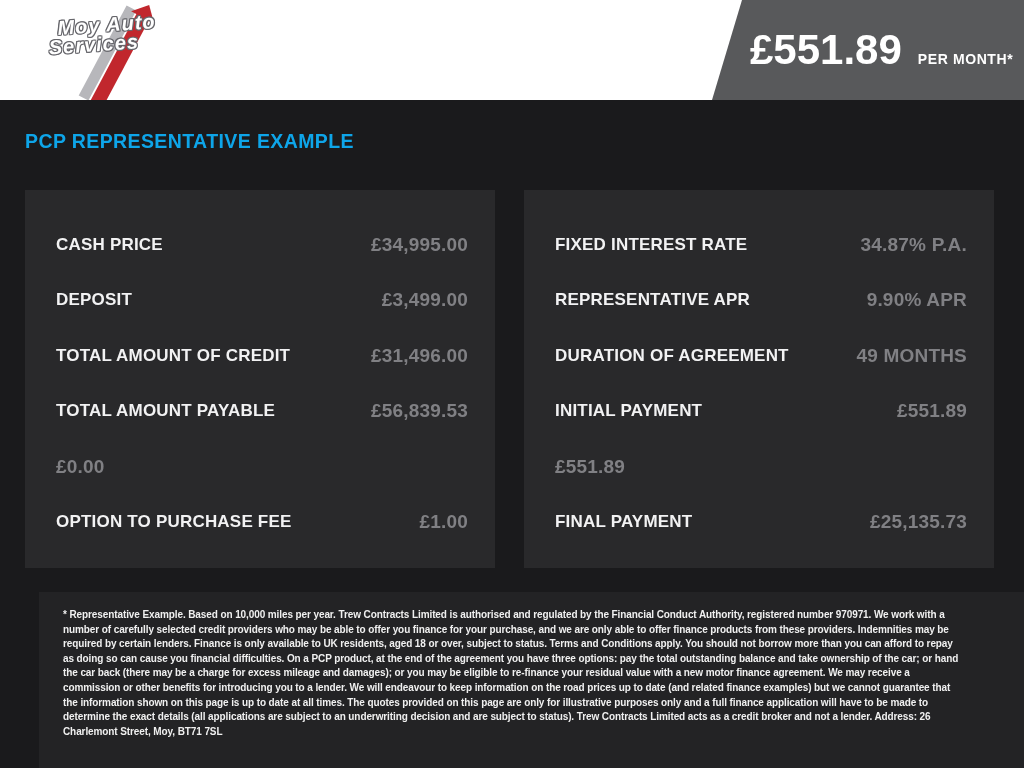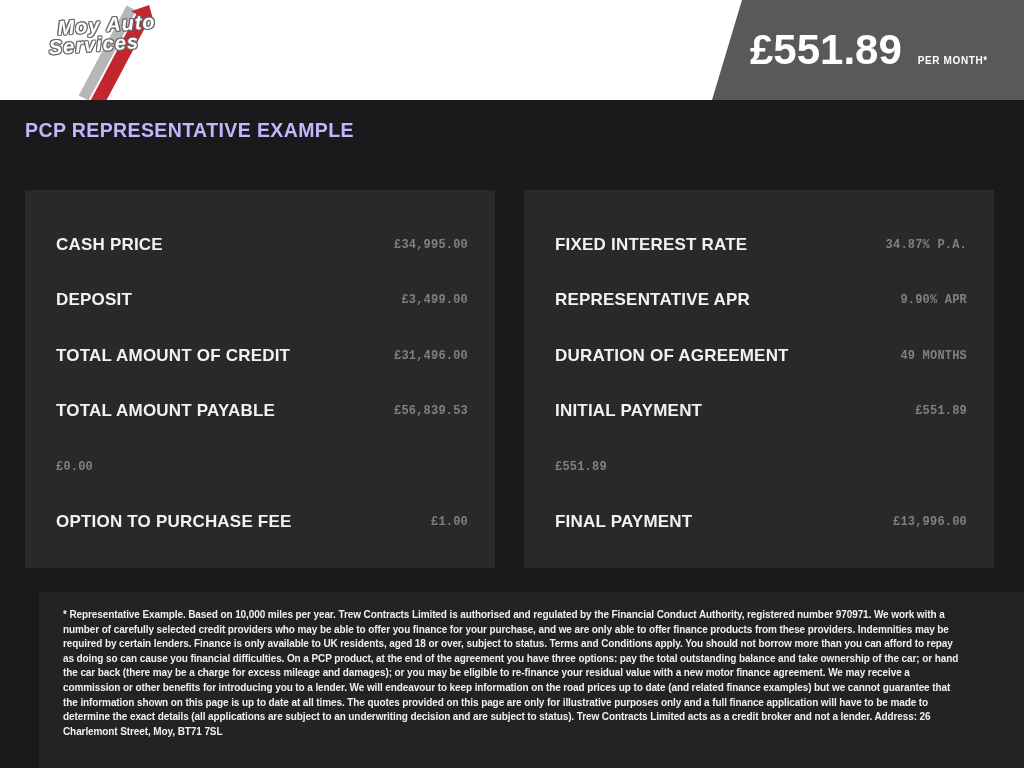--- a/index.html
+++ b/index.html
@@ -25,31 +25,31 @@
   .stripe-red{left:72px;top:-6px;width:14px;height:104px;background:var(--accent-red);transform:rotate(28deg);}
   .stripe-red::before{content:"";position:absolute;left:-6px;top:-8px;border-left:13px solid transparent;border-right:13px solid transparent;border-bottom:14px solid var(--accent-red);}
   .logo-text{position:absolute;left:0;top:4px;transform:rotate(-4deg);color:#fff;font-weight:bold;font-style:italic;font-size:20px;letter-spacing:1px;line-height:19px;
     text-shadow:-1px -1px 0 #67676c,1px -1px 0 #67676c,-1px 1px 0 #67676c,1px 1px 0 #67676c,0 -1px 0 #67676c,0 1px 0 #67676c,-1px 0 0 #67676c,1px 0 0 #67676c;}
   .logo-line1{display:block;margin-left:16px;}
   .logo-line2{display:block;margin-left:6px;}
   .wedge{position:absolute;left:698px;top:0;width:326px;height:100px;background:var(--header-gray);
     clip-path:polygon(44px 0,100% 0,100% 100%,14px 100%);
     display:flex;align-items:baseline;padding-left:52px;}
   .wedge-price{font-size:42px;font-weight:bold;color:#fff;line-height:100px;}
-  .wedge-suffix{font-size:10px;font-weight:bold;color:#fff;letter-spacing:.6px;margin-left:16px;}
+  .wedge-suffix{font-size:14px;font-weight:bold;color:#fff;letter-spacing:.6px;margin-left:16px;}
 
   
   .main{position:absolute;left:0;top:100px;width:1024px;height:492px;background:var(--page-bg);}
-  .heading{position:absolute;left:25px;top:19px;font-size:19.5px;font-weight:bold;color:#c4b5fd;letter-spacing:.4px;}
+  .heading{position:absolute;left:25px;top:30px;font-size:19.5px;font-weight:bold;color:#0ea5e9;letter-spacing:.4px;}
   .panel{position:absolute;top:90px;width:470px;height:378px;background:var(--panel-bg);border-radius:0;padding:27px 27px 0 31px;}
   .panel-left{left:25px;}
   .panel-right{left:524px;}
   .row{height:55.5px;display:flex;justify-content:space-between;align-items:center;}
   .row-label{font-size:17px;font-weight:bold;color:var(--label-white);letter-spacing:.2px;white-space:nowrap;}
-  .row-value{font-size:12px;font-weight:bold;color:var(--value-gray);letter-spacing:.2px;white-space:nowrap;font-family:Liberation Mono, monospace;}
+  .row-value{font-size:19px;font-weight:bold;color:var(--value-gray);letter-spacing:.2px;white-space:nowrap;}
 
   
   .footer{position:absolute;left:0;top:592px;width:1024px;height:176px;background:var(--footer-bg);margin-left:39px;}
   .disclaimer{position:absolute;left:24px;top:16px;width:902px;font-size:10px;font-weight:bold;
     line-height:14.6px;color:#f0f0f0;letter-spacing:-.1px;}
 </style>
 </head>
 <body>
 
 <div class="page">
@@ -113,21 +113,21 @@
       </div>
       <div class="row">
         <span class="row-label">INITIAL PAYMENT</span>
         <span class="row-value">£551.89</span>
       </div>
       <div class="row">
         <span class="row-value">£551.89</span>
       </div>
       <div class="row">
         <span class="row-label">FINAL PAYMENT</span>
-        <span class="row-value">£13,996.00</span>
+        <span class="row-value">£25,135.73</span>
       </div>
     </div>
   </div>
 
   <div class="footer">
     <p class="disclaimer">* Representative Example. Based on 10,000 miles per year. Trew Contracts Limited is authorised and regulated by the Financial Conduct Authority, registered number 970971. We work with a number of carefully selected credit providers who may be able to offer you finance for your purchase, and we are only able to offer finance products from these providers. Indemnities may be required by certain lenders. Finance is only available to UK residents, aged 18 or over, subject to status. Terms and Conditions apply. You should not borrow more than you can afford to repay as doing so can cause you financial difficulties. On a PCP product, at the end of the agreement you have three options: pay the total outstanding balance and take ownership of the car; or hand the car back (there may be a charge for excess mileage and damages); or you may be eligible to re-finance your residual value with a new motor finance agreement. We may receive a commission or other benefits for introducing you to a lender. We will endeavour to keep information on the road prices up to date (and related finance examples) but we cannot guarantee that the information shown on this page is up to date at all times. The quotes provided on this page are only for illustrative purposes only and a full finance application will have to be made to determine the exact details (all applications are subject to an underwriting decision and are subject to status). Trew Contracts Limited acts as a credit broker and not a lender. Address: 26 Charlemont Street, Moy, BT71 7SL</p>
   </div>
 
 </div>
 

